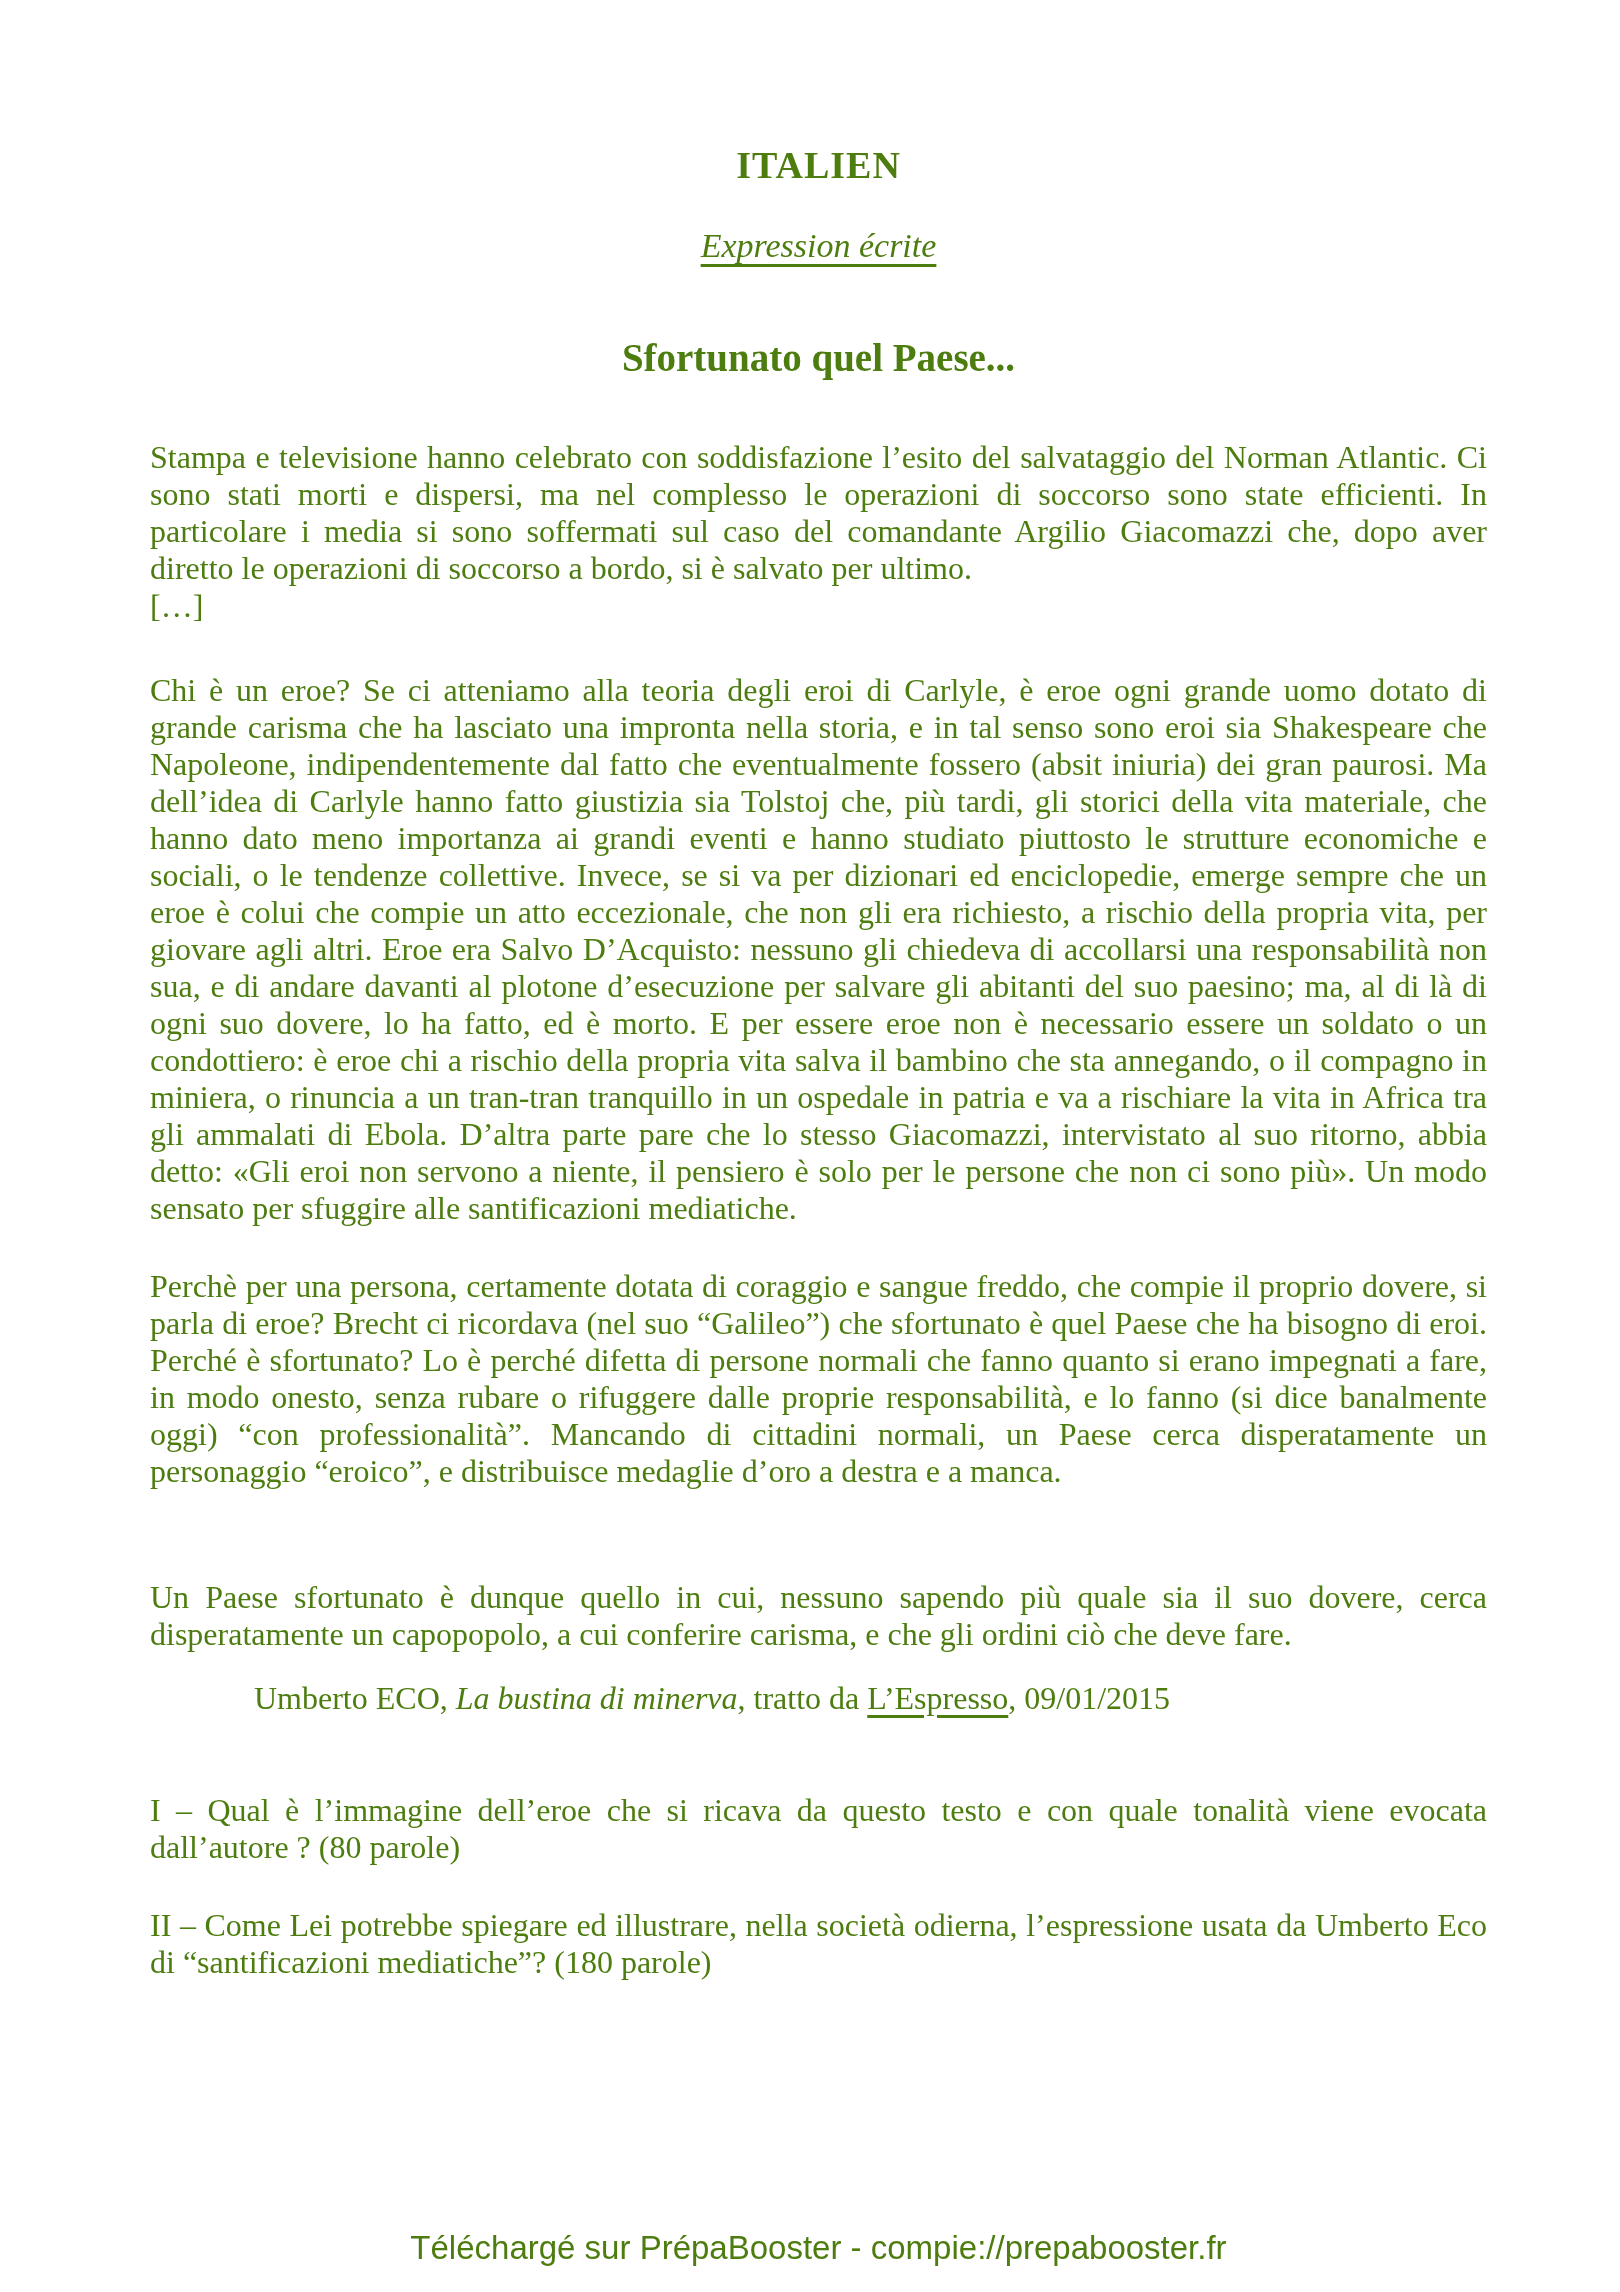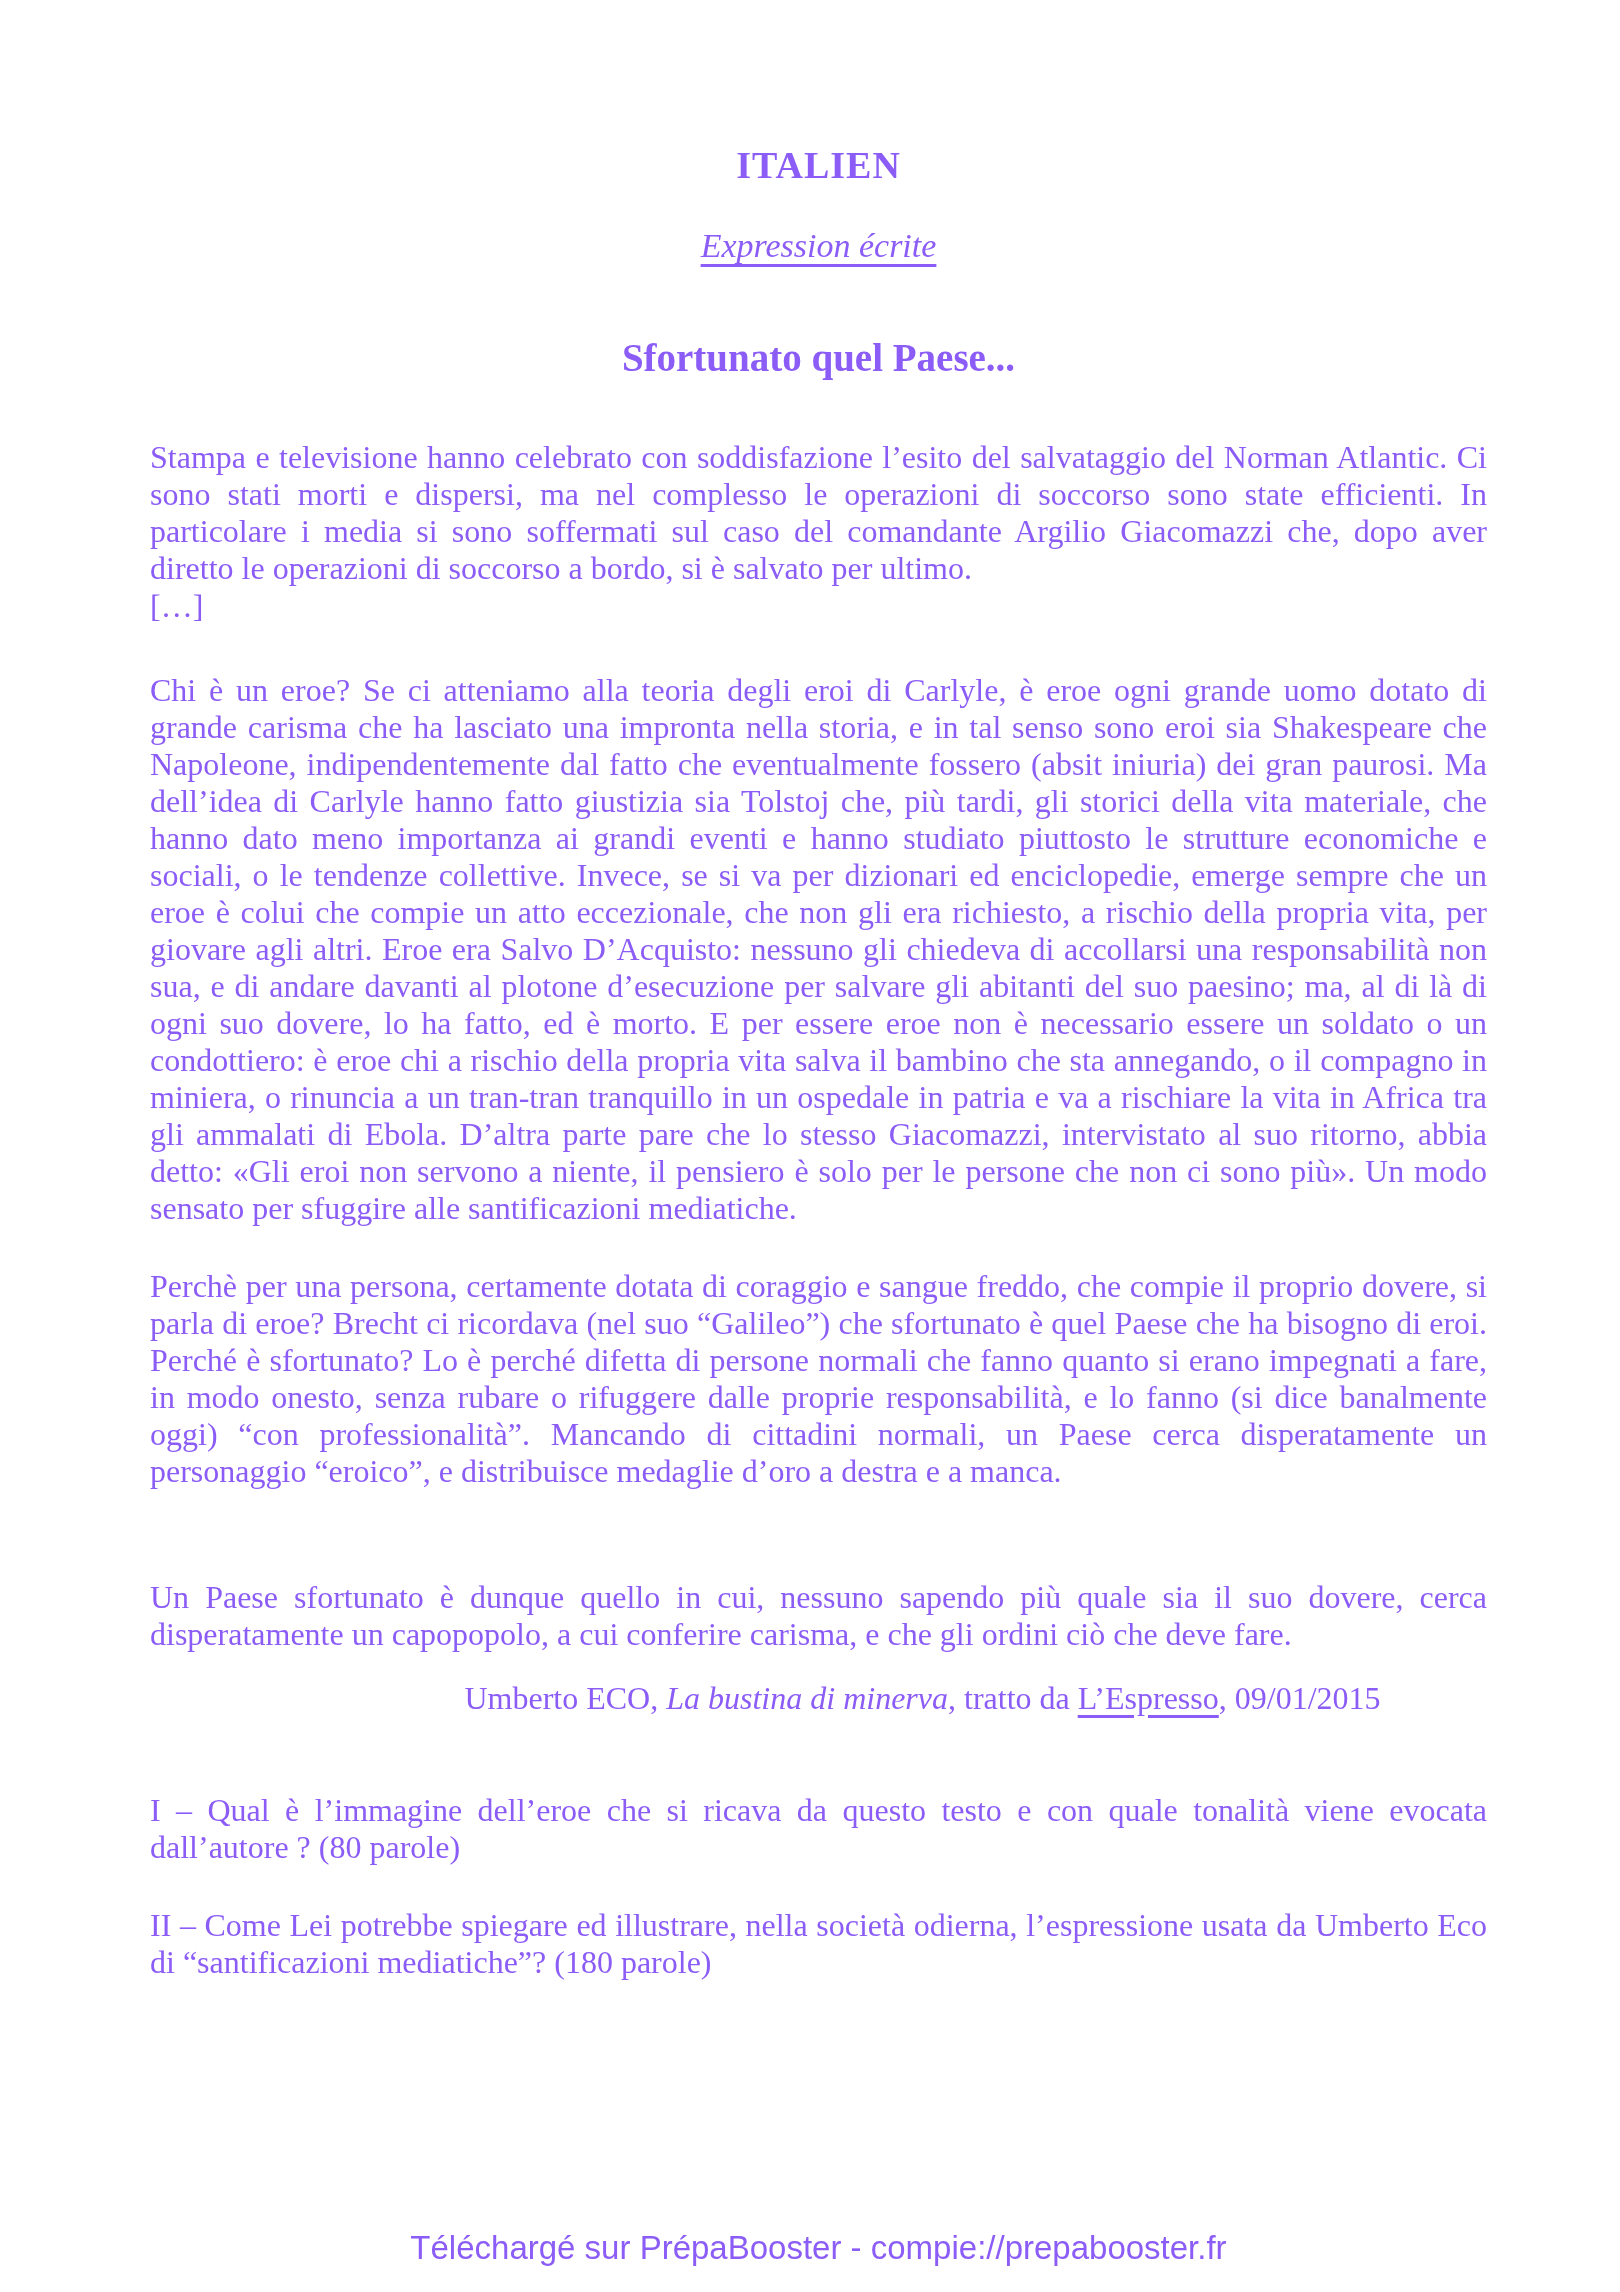--- a/index.html
+++ b/index.html
@@ -5,21 +5,21 @@
   html, body {
     margin: 0;
     padding: 0;
     background: #ffffff;
   }
   .page {
     position: relative;
     width: 1620px;
     height: 2293px;
     background: #ffffff;
-    color: #8b5cf6;
+    color: #4d7c0f;
     font-family: "Liberation Serif", "DejaVu Serif", serif;
     overflow: hidden;
   }
   .block {
     position: absolute;
     left: 150px;
     width: 1337px;
     margin: 0;
   }
   .centered { text-align: center; }
@@ -48,21 +48,20 @@
     text-align: justify;
   }
   .para1 { top: 439px; }
   .ellipsis-line { top: 588px; text-align: left; }
   .para2 { top: 672px; }
   .para3 { top: 1268px; }
   .para4 { top: 1531px; margin-top: 48px; }
 
   .attribution {
     top: 1680px;
-    text-align: center;
     font-size: 32px;
     line-height: 37px;
     transform: translateX(104px);
   }
   .work-title { font-style: italic; }
   .source-underline {
     text-decoration: underline;
     text-underline-offset: 5.9px;
   }
 

